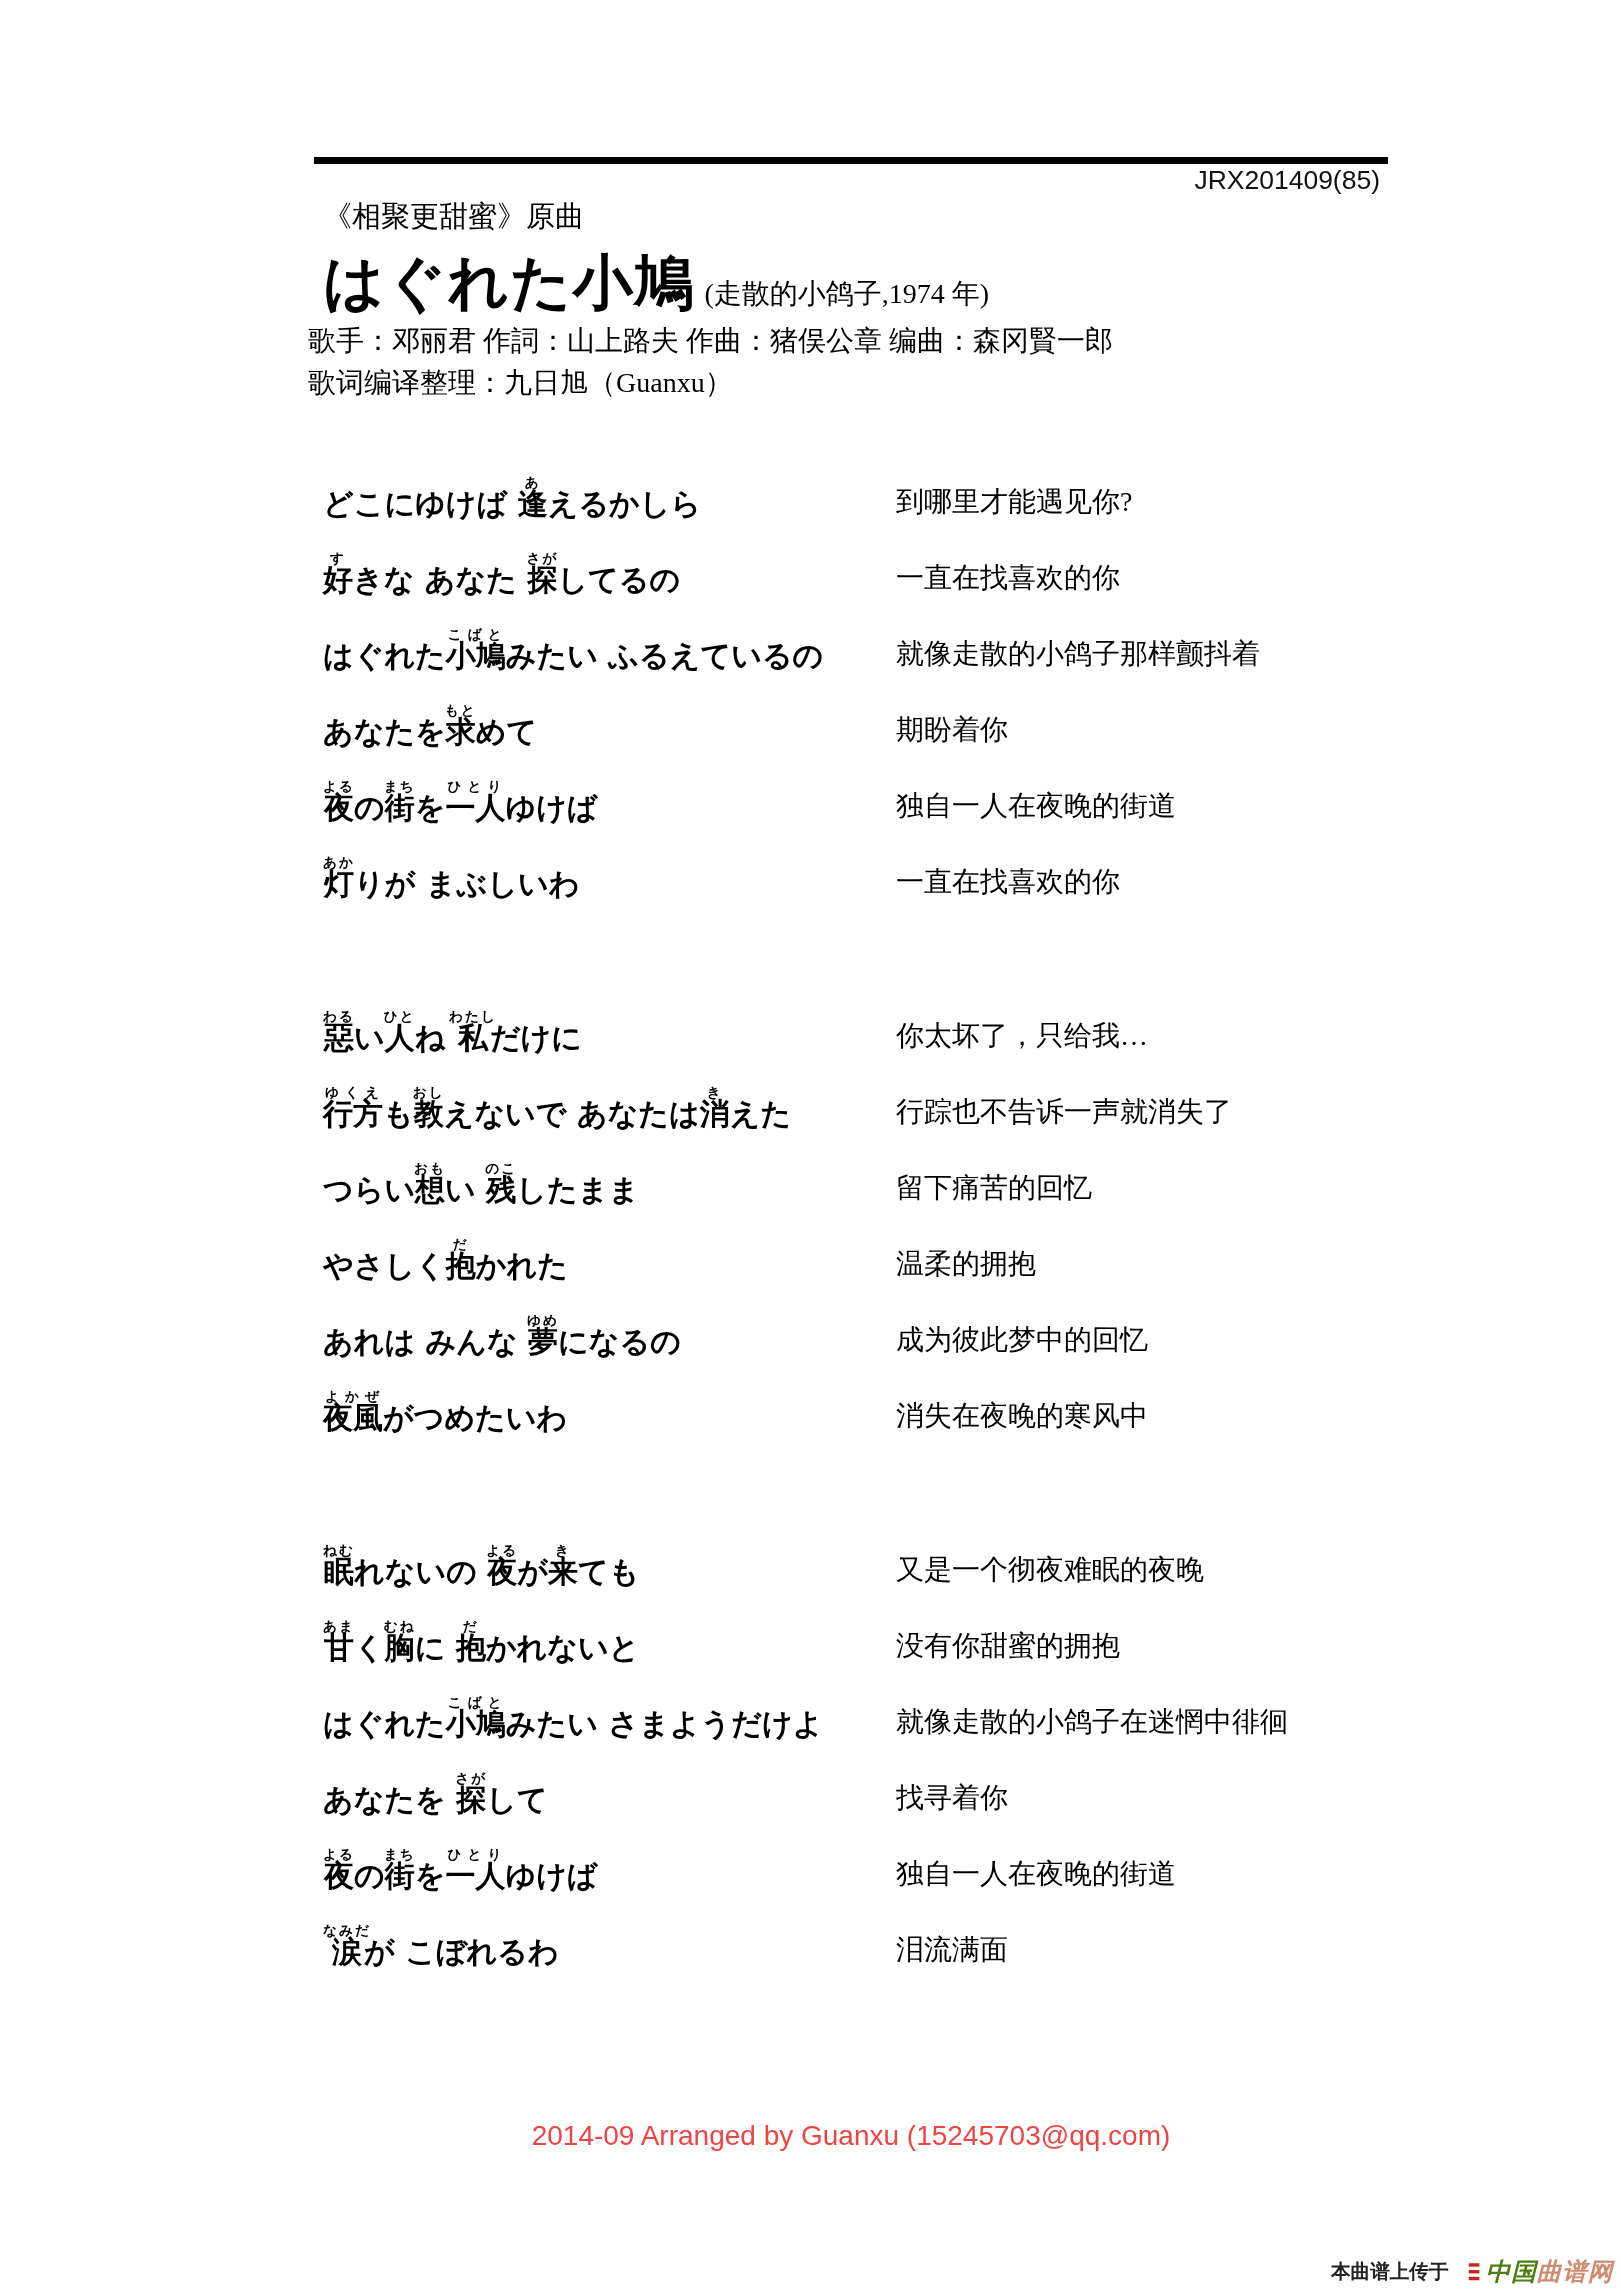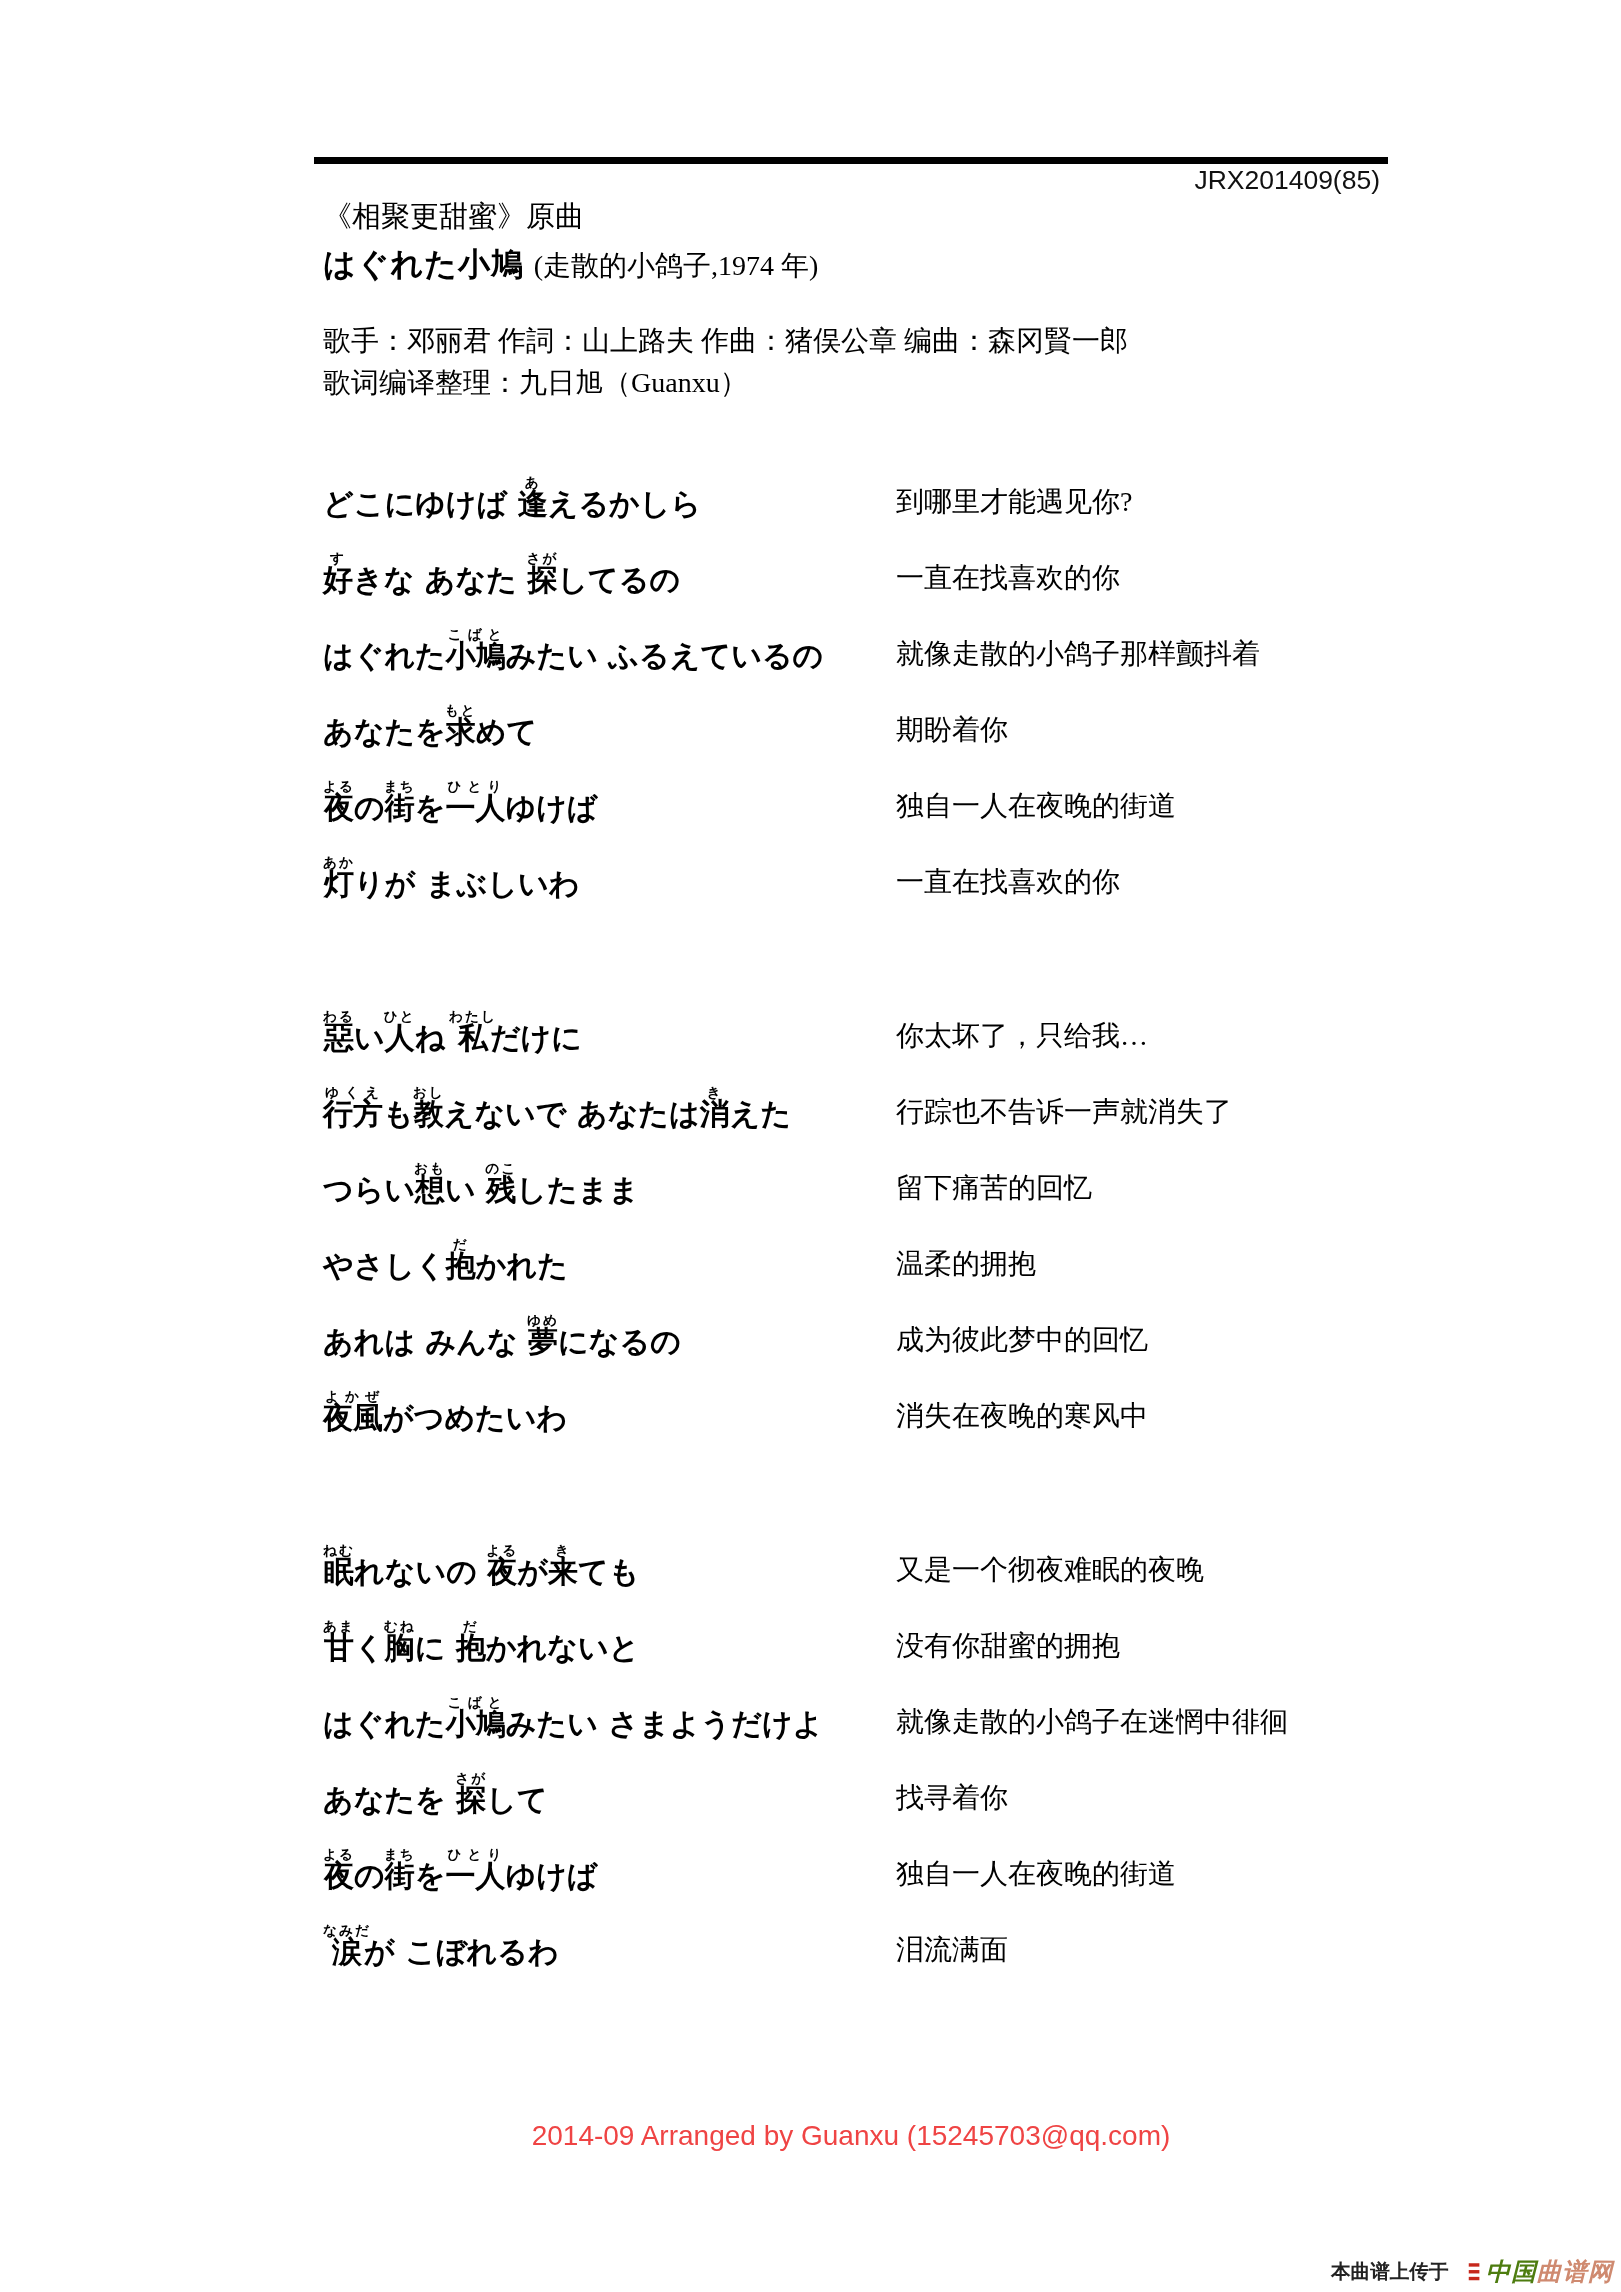--- a/index.html
+++ b/index.html
@@ -41,33 +41,33 @@
     font-size: 29px;
     color: #000000;
   }
   .title-row {
     position: absolute;
     left: 323px;
     top: 243px;
     white-space: nowrap;
   }
   .title-jp {
-    font-size: 32px;
+    font-size: 60px;
     font-weight: bold;
     font-family: Liberation Serif, serif;
     letter-spacing: 1px;
   }
   .title-note {
     font-size: 28px;
     margin-left: 9.8px;
     font-family: "Liberation Serif", "DejaVu Serif", serif;
   }
   .credits {
     position: absolute;
-    left: 323px;
+    left: 308px;
     font-size: 28px;
     white-space: pre;
   }
   .credits-1 { top: 322px; }
   .credits-2 { top: 364px; }
 
   .lyrics {
     position: absolute;
     left: 323px;
     top: 443px;

